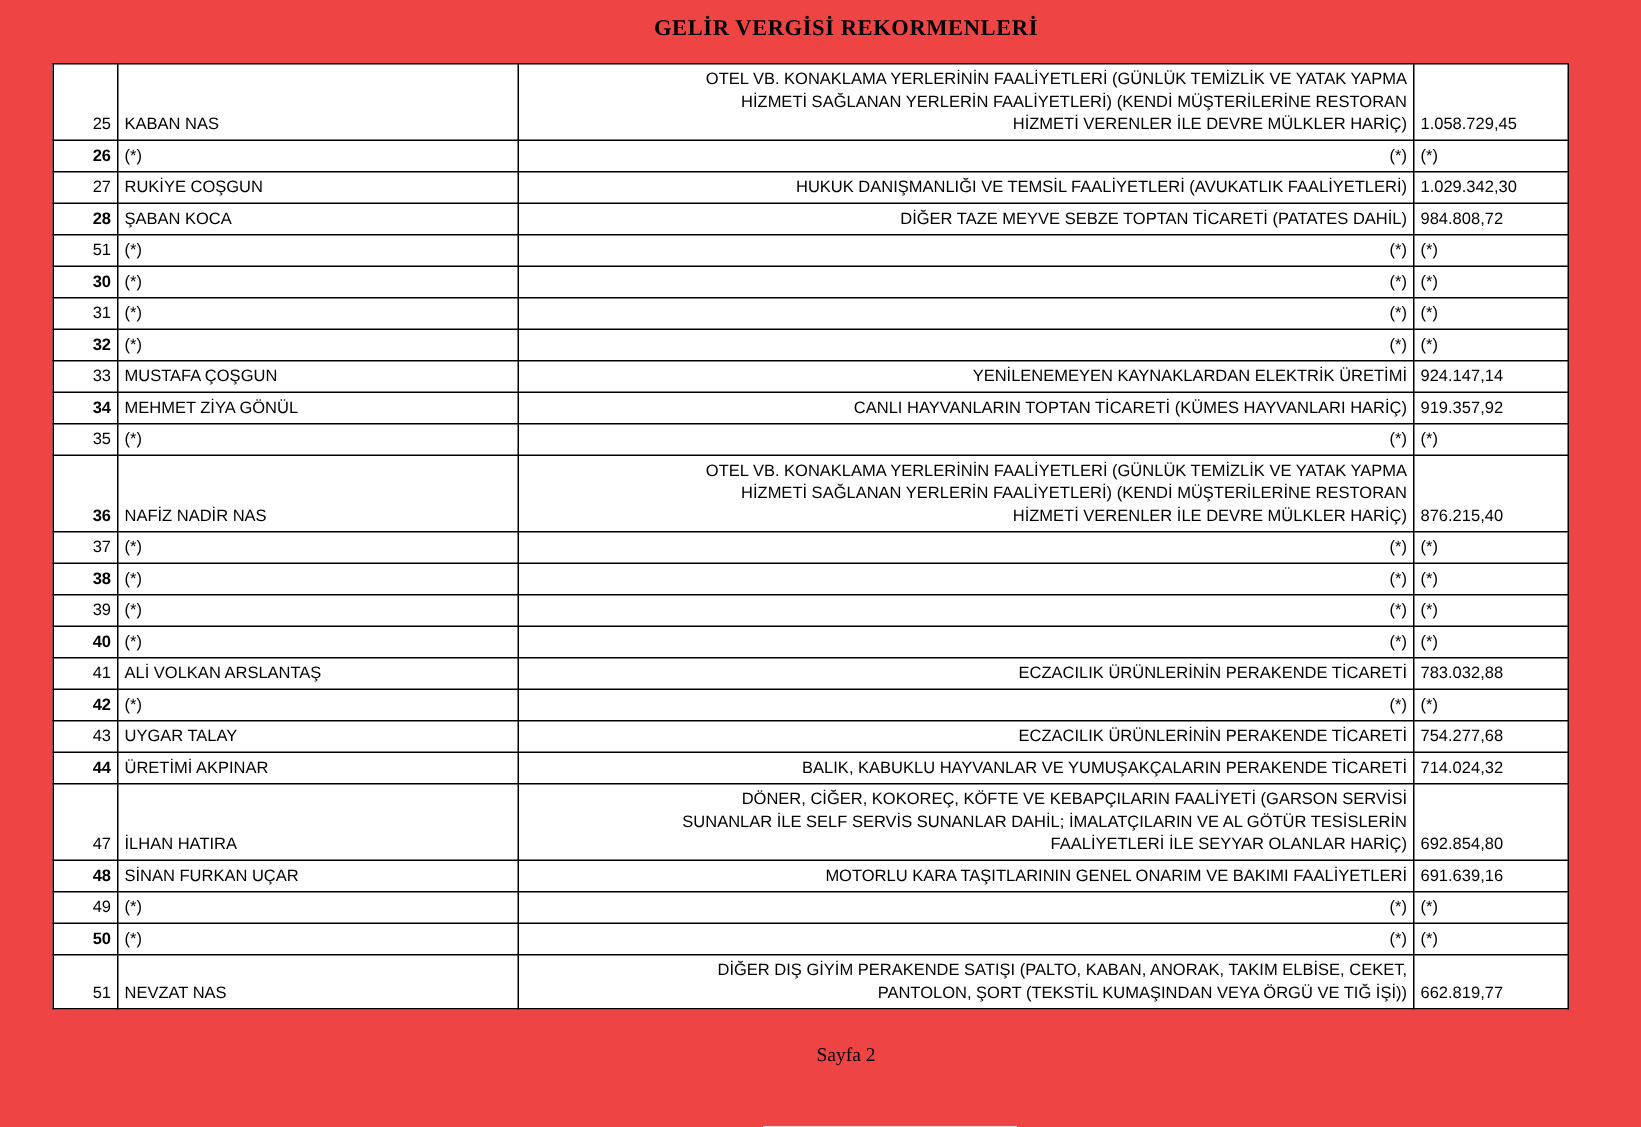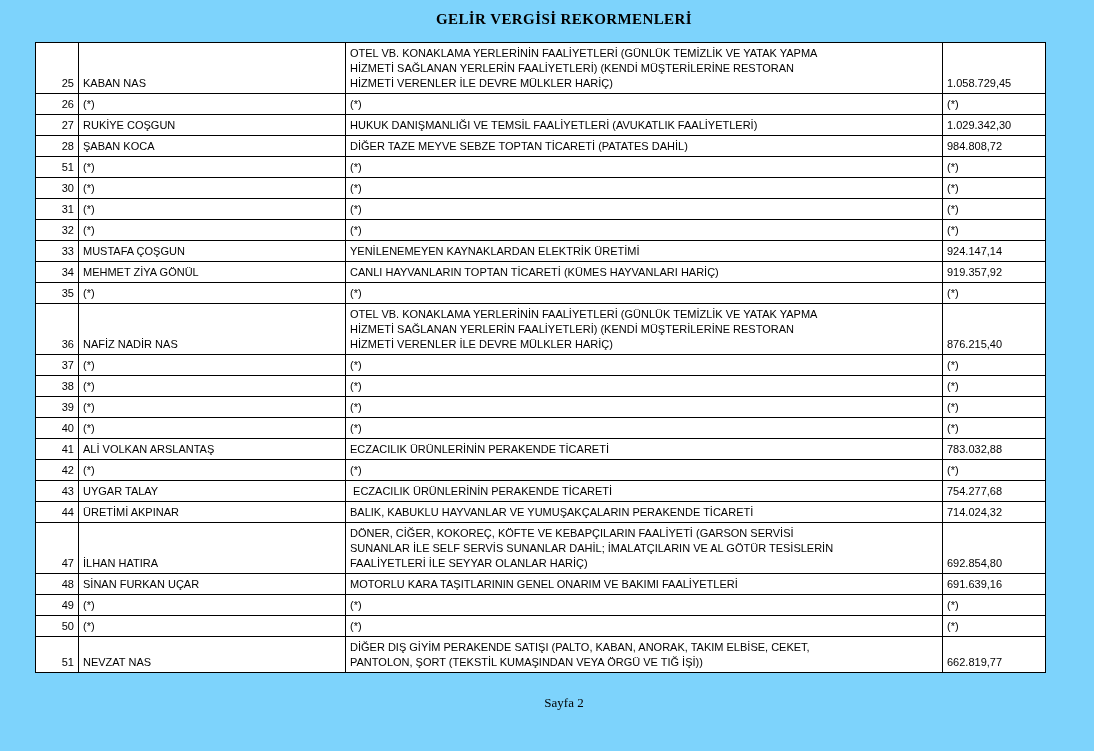--- a/index.html
+++ b/index.html
@@ -9,21 +9,21 @@
     width: 1094px;
     height: 751px;
     overflow: hidden;
     font-family: "Liberation Sans", sans-serif;
     color: #000000;
   }
   .page {
     position: relative;
     width: 1094px;
     height: 751px;
-    background: #7dd3fc;
+    background: #ef4444;
   }
   .center-band {
     margin-left: 34px; 
   }
   .doc-title {
     font-family: "Liberation Serif", serif;
     font-size: 15px;
     font-weight: 600;
     letter-spacing: 0.4px;
     text-align: center;
@@ -48,26 +48,28 @@
     font-size: 11px;
     line-height: 15px;
     padding: 2px 4px;
     vertical-align: bottom;
     overflow: hidden;
   }
   tr { height: 19px; }
   td.cell-no {
     text-align: right;
     padding-right: 4px;
+    font-weight: bold;
   }
   td.cell-no.bold { font-weight: normal; }
   td.cell-desc {
     vertical-align: top;
     white-space: pre-wrap;
     padding-top: 3px;
+    text-align: right;
   }
   .doc-footer {
     font-family: "Liberation Serif", serif;
     font-size: 13px;
     text-align: center;
     margin-top: 22px;
     white-space: nowrap;
   }
 </style>
 </head>

